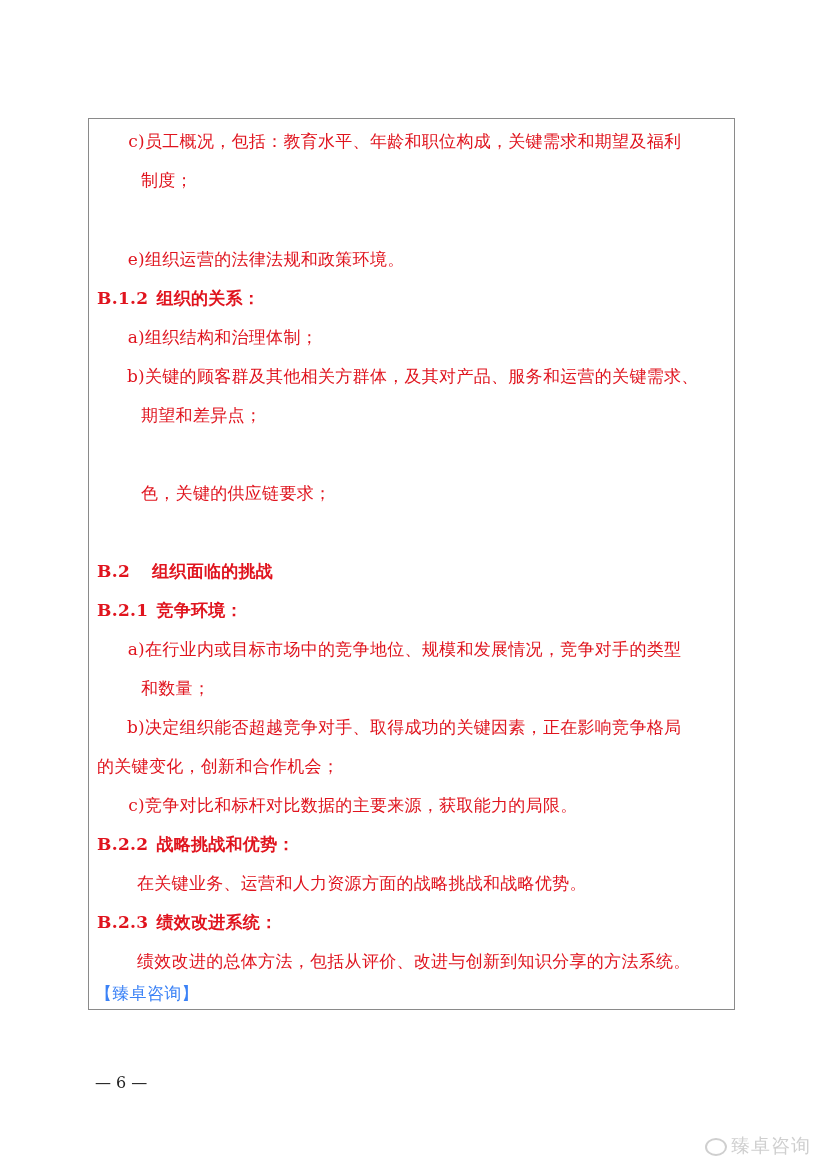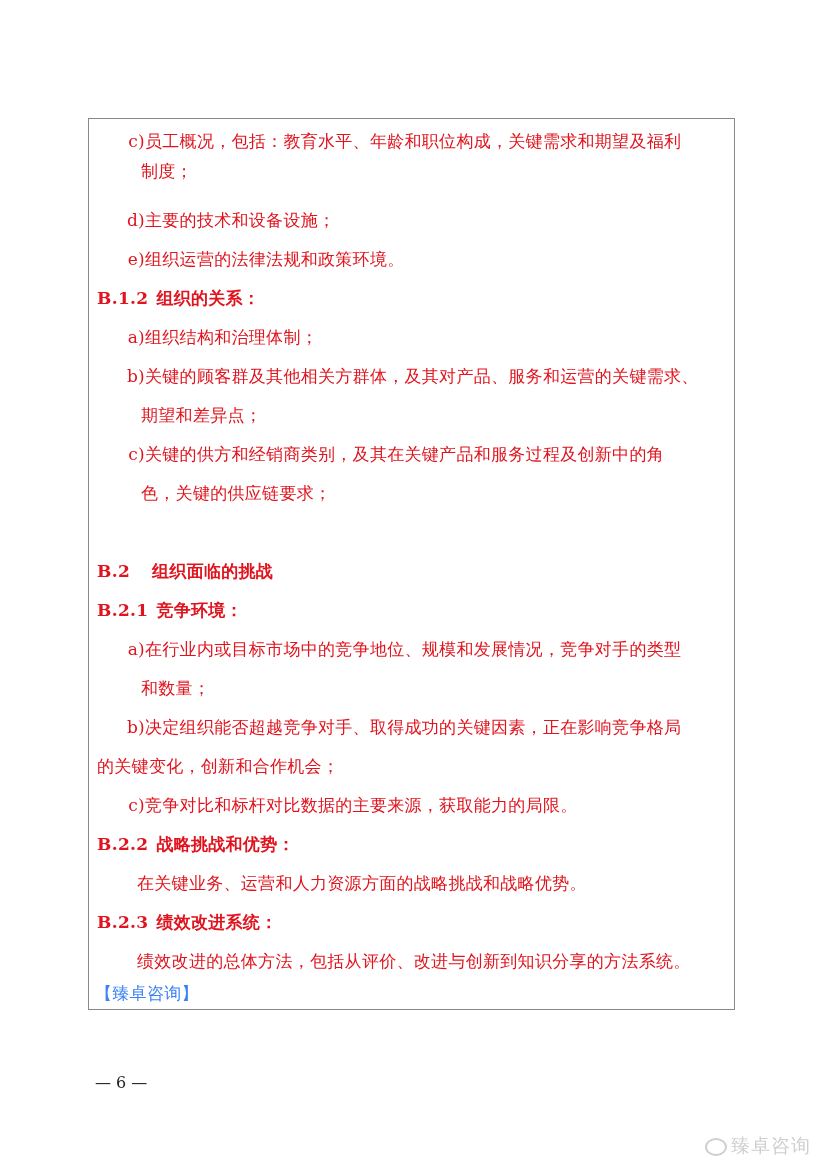--- a/index.html
+++ b/index.html
@@ -36,28 +36,26 @@
     .wb-icon {
       display: inline-block; width: 22px; height: 18px; border: 2px solid #cfcfcf;
       border-radius: 50%; vertical-align: middle; margin-right: 4px; box-sizing: border-box;
     }
   </style>
 </head>
 <body>
 
 <div class="box">
   <div class="line item" style="top:12px"><span class="marker">c)</span><span>员工概况，包括：教育水平、年龄和职位构成，关键需求和期望及福利</span></div>
-  <div class="line cont" style="top:42px">制度；</div>
-  <div class="line item" style="top:91px"><span class="marker">d)</span><span>主要的技术和设备设施；</span></div>
+  <div class="line cont" style="top:51px">制度；</div>
   <div class="line item" style="top:130px"><span class="marker">e)</span><span>组织运营的法律法规和政策环境。</span></div>
   <div class="line head" style="top:169px"><span class="num">B.1.2</span><span>组织的关系：</span></div>
   <div class="line item" style="top:208px"><span class="marker">a)</span><span>组织结构和治理体制；</span></div>
   <div class="line item" style="top:247px"><span class="marker">b)</span><span>关键的顾客群及其他相关方群体，及其对产品、服务和运营的关键需求、</span></div>
   <div class="line cont" style="top:286px">期望和差异点；</div>
-  <div class="line item" style="top:325px"><span class="marker">c)</span><span>关键的供方和经销商类别，及其在关键产品和服务过程及创新中的角</span></div>
   <div class="line cont" style="top:364px">色，关键的供应链要求；</div>
   <div class="line head" style="top:442px"><span class="num wide">B.2</span><span>组织面临的挑战</span></div>
   <div class="line head" style="top:481px"><span class="num">B.2.1</span><span>竞争环境：</span></div>
   <div class="line item" style="top:520px"><span class="marker">a)</span><span>在行业内或目标市场中的竞争地位、规模和发展情况，竞争对手的类型</span></div>
   <div class="line cont" style="top:559px">和数量；</div>
   <div class="line item" style="top:598px"><span class="marker">b)</span><span>决定组织能否超越竞争对手、取得成功的关键因素，正在影响竞争格局</span></div>
   <div class="line flush" style="top:637px">的关键变化，创新和合作机会；</div>
   <div class="line item" style="top:676px"><span class="marker">c)</span><span>竞争对比和标杆对比数据的主要来源，获取能力的局限。</span></div>
   <div class="line head" style="top:715px"><span class="num">B.2.2</span><span>战略挑战和优势：</span></div>
   <div class="line para" style="top:754px">在关键业务、运营和人力资源方面的战略挑战和战略优势。</div>

